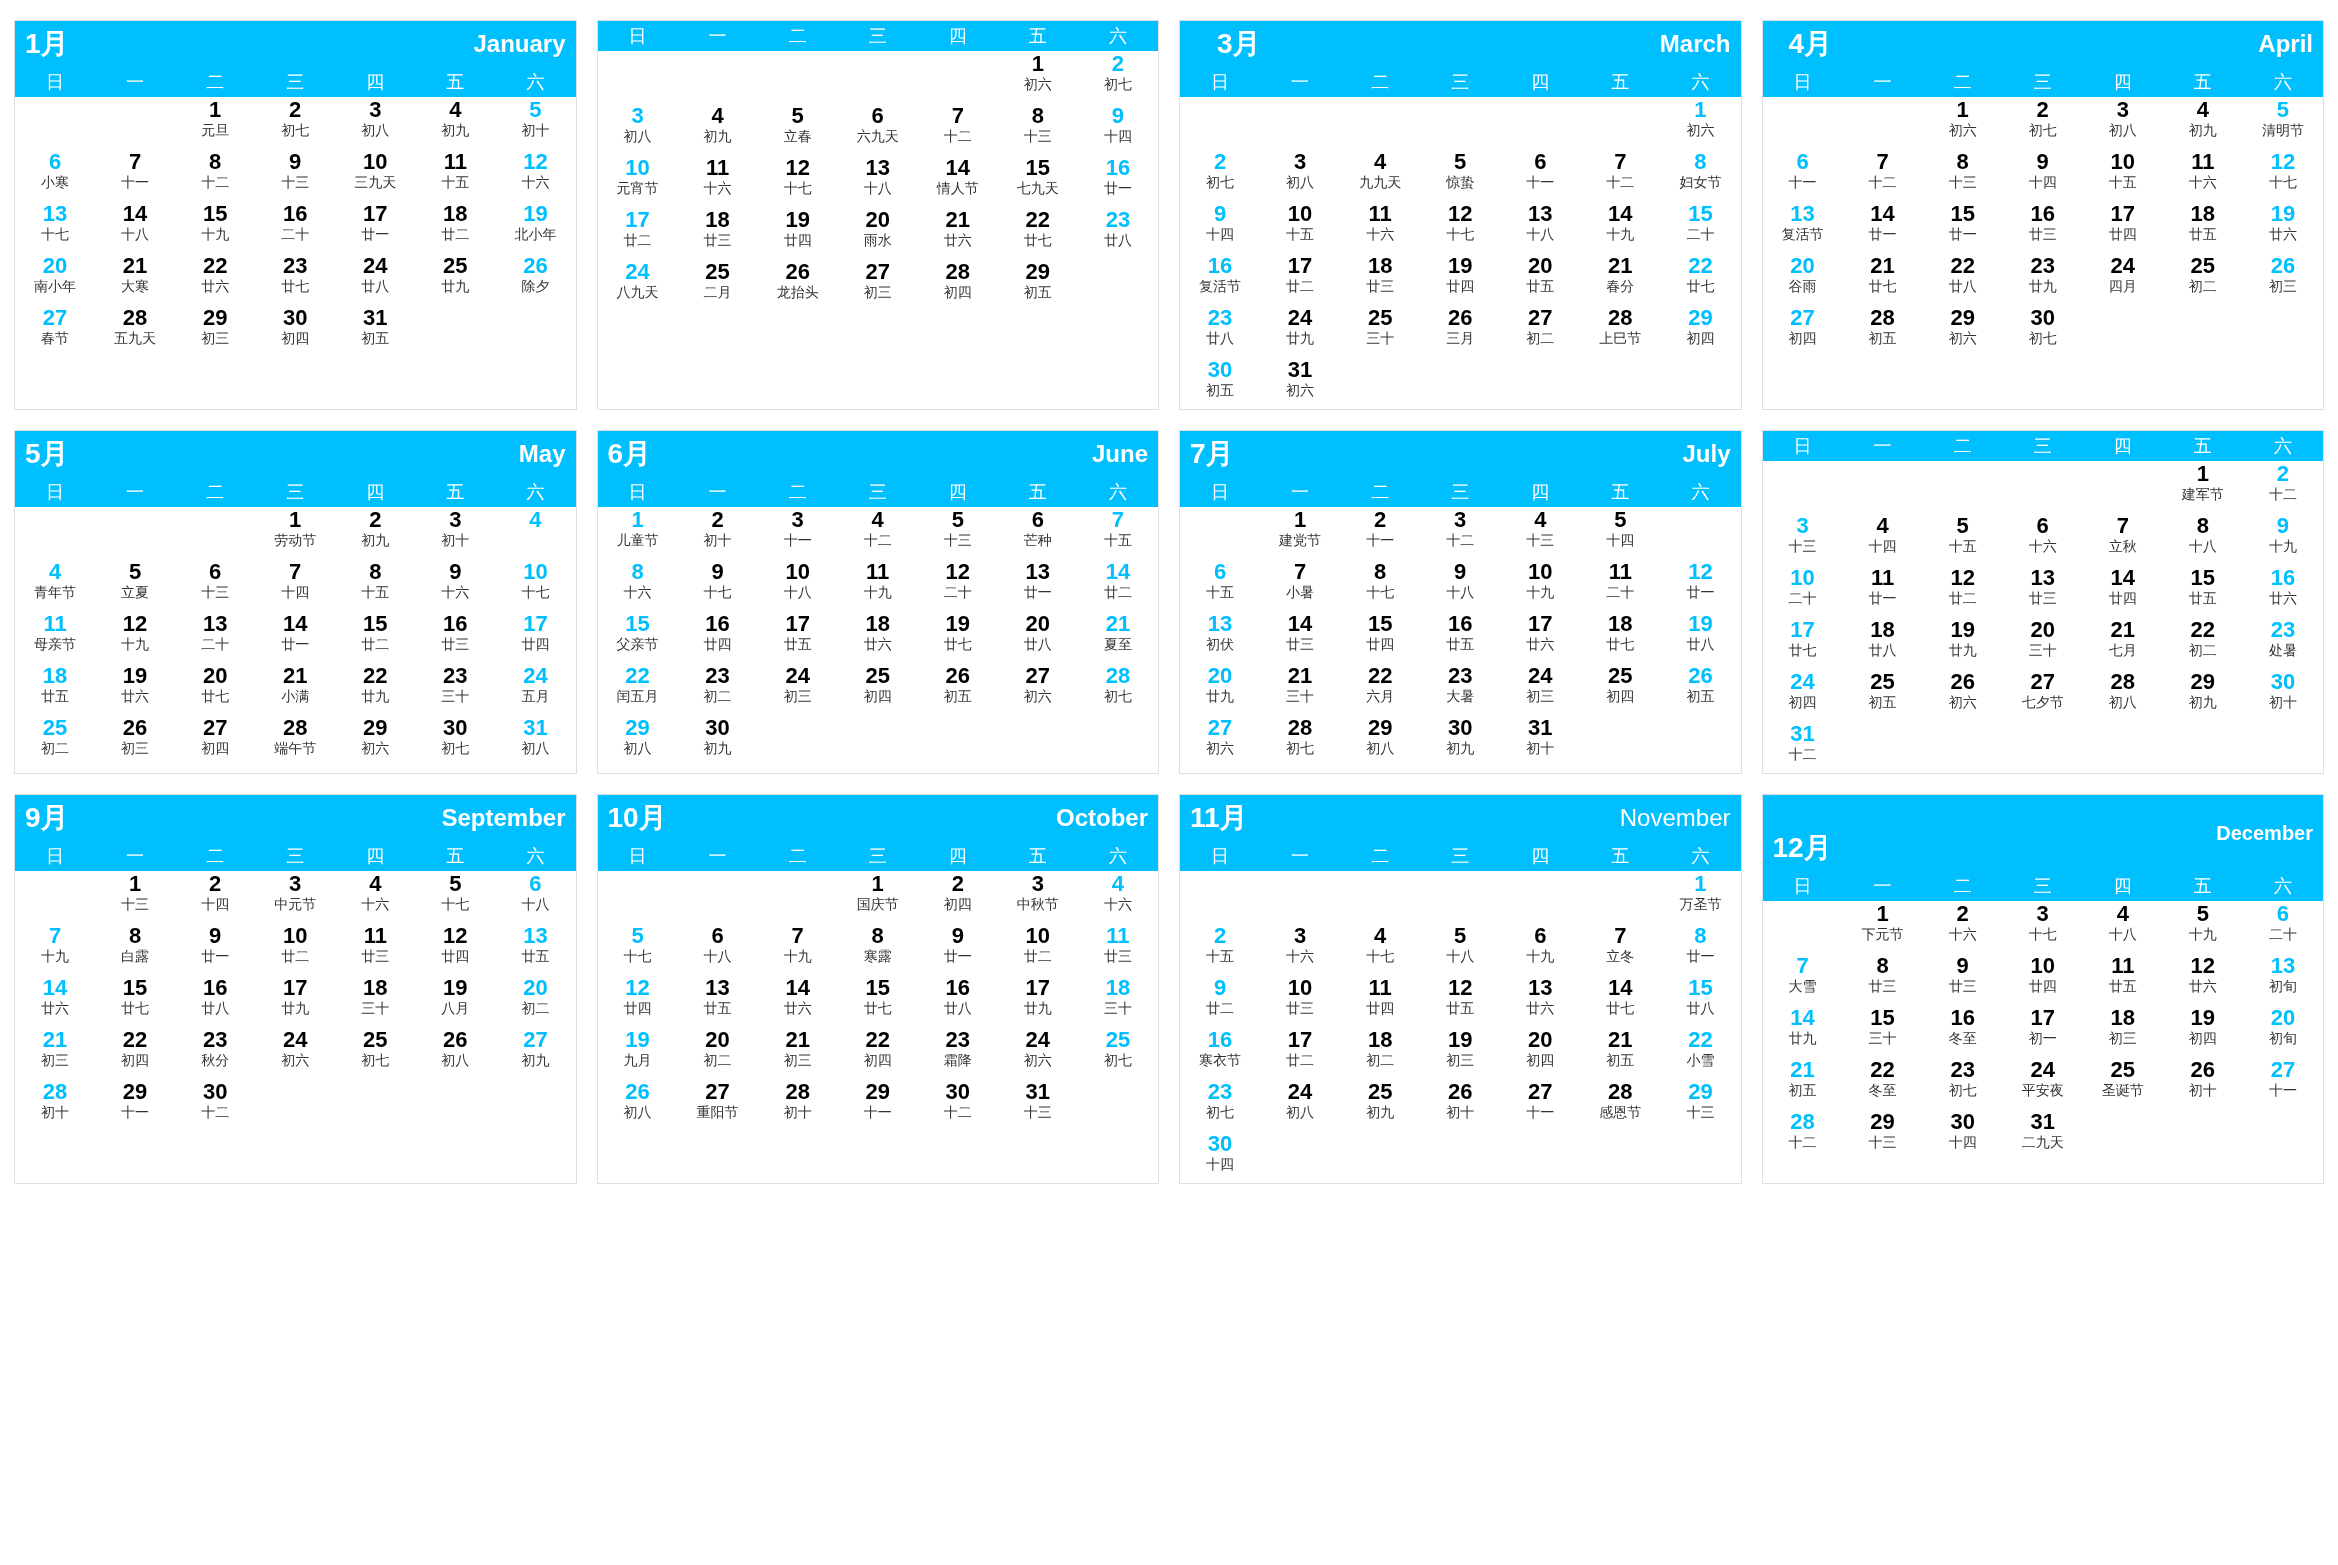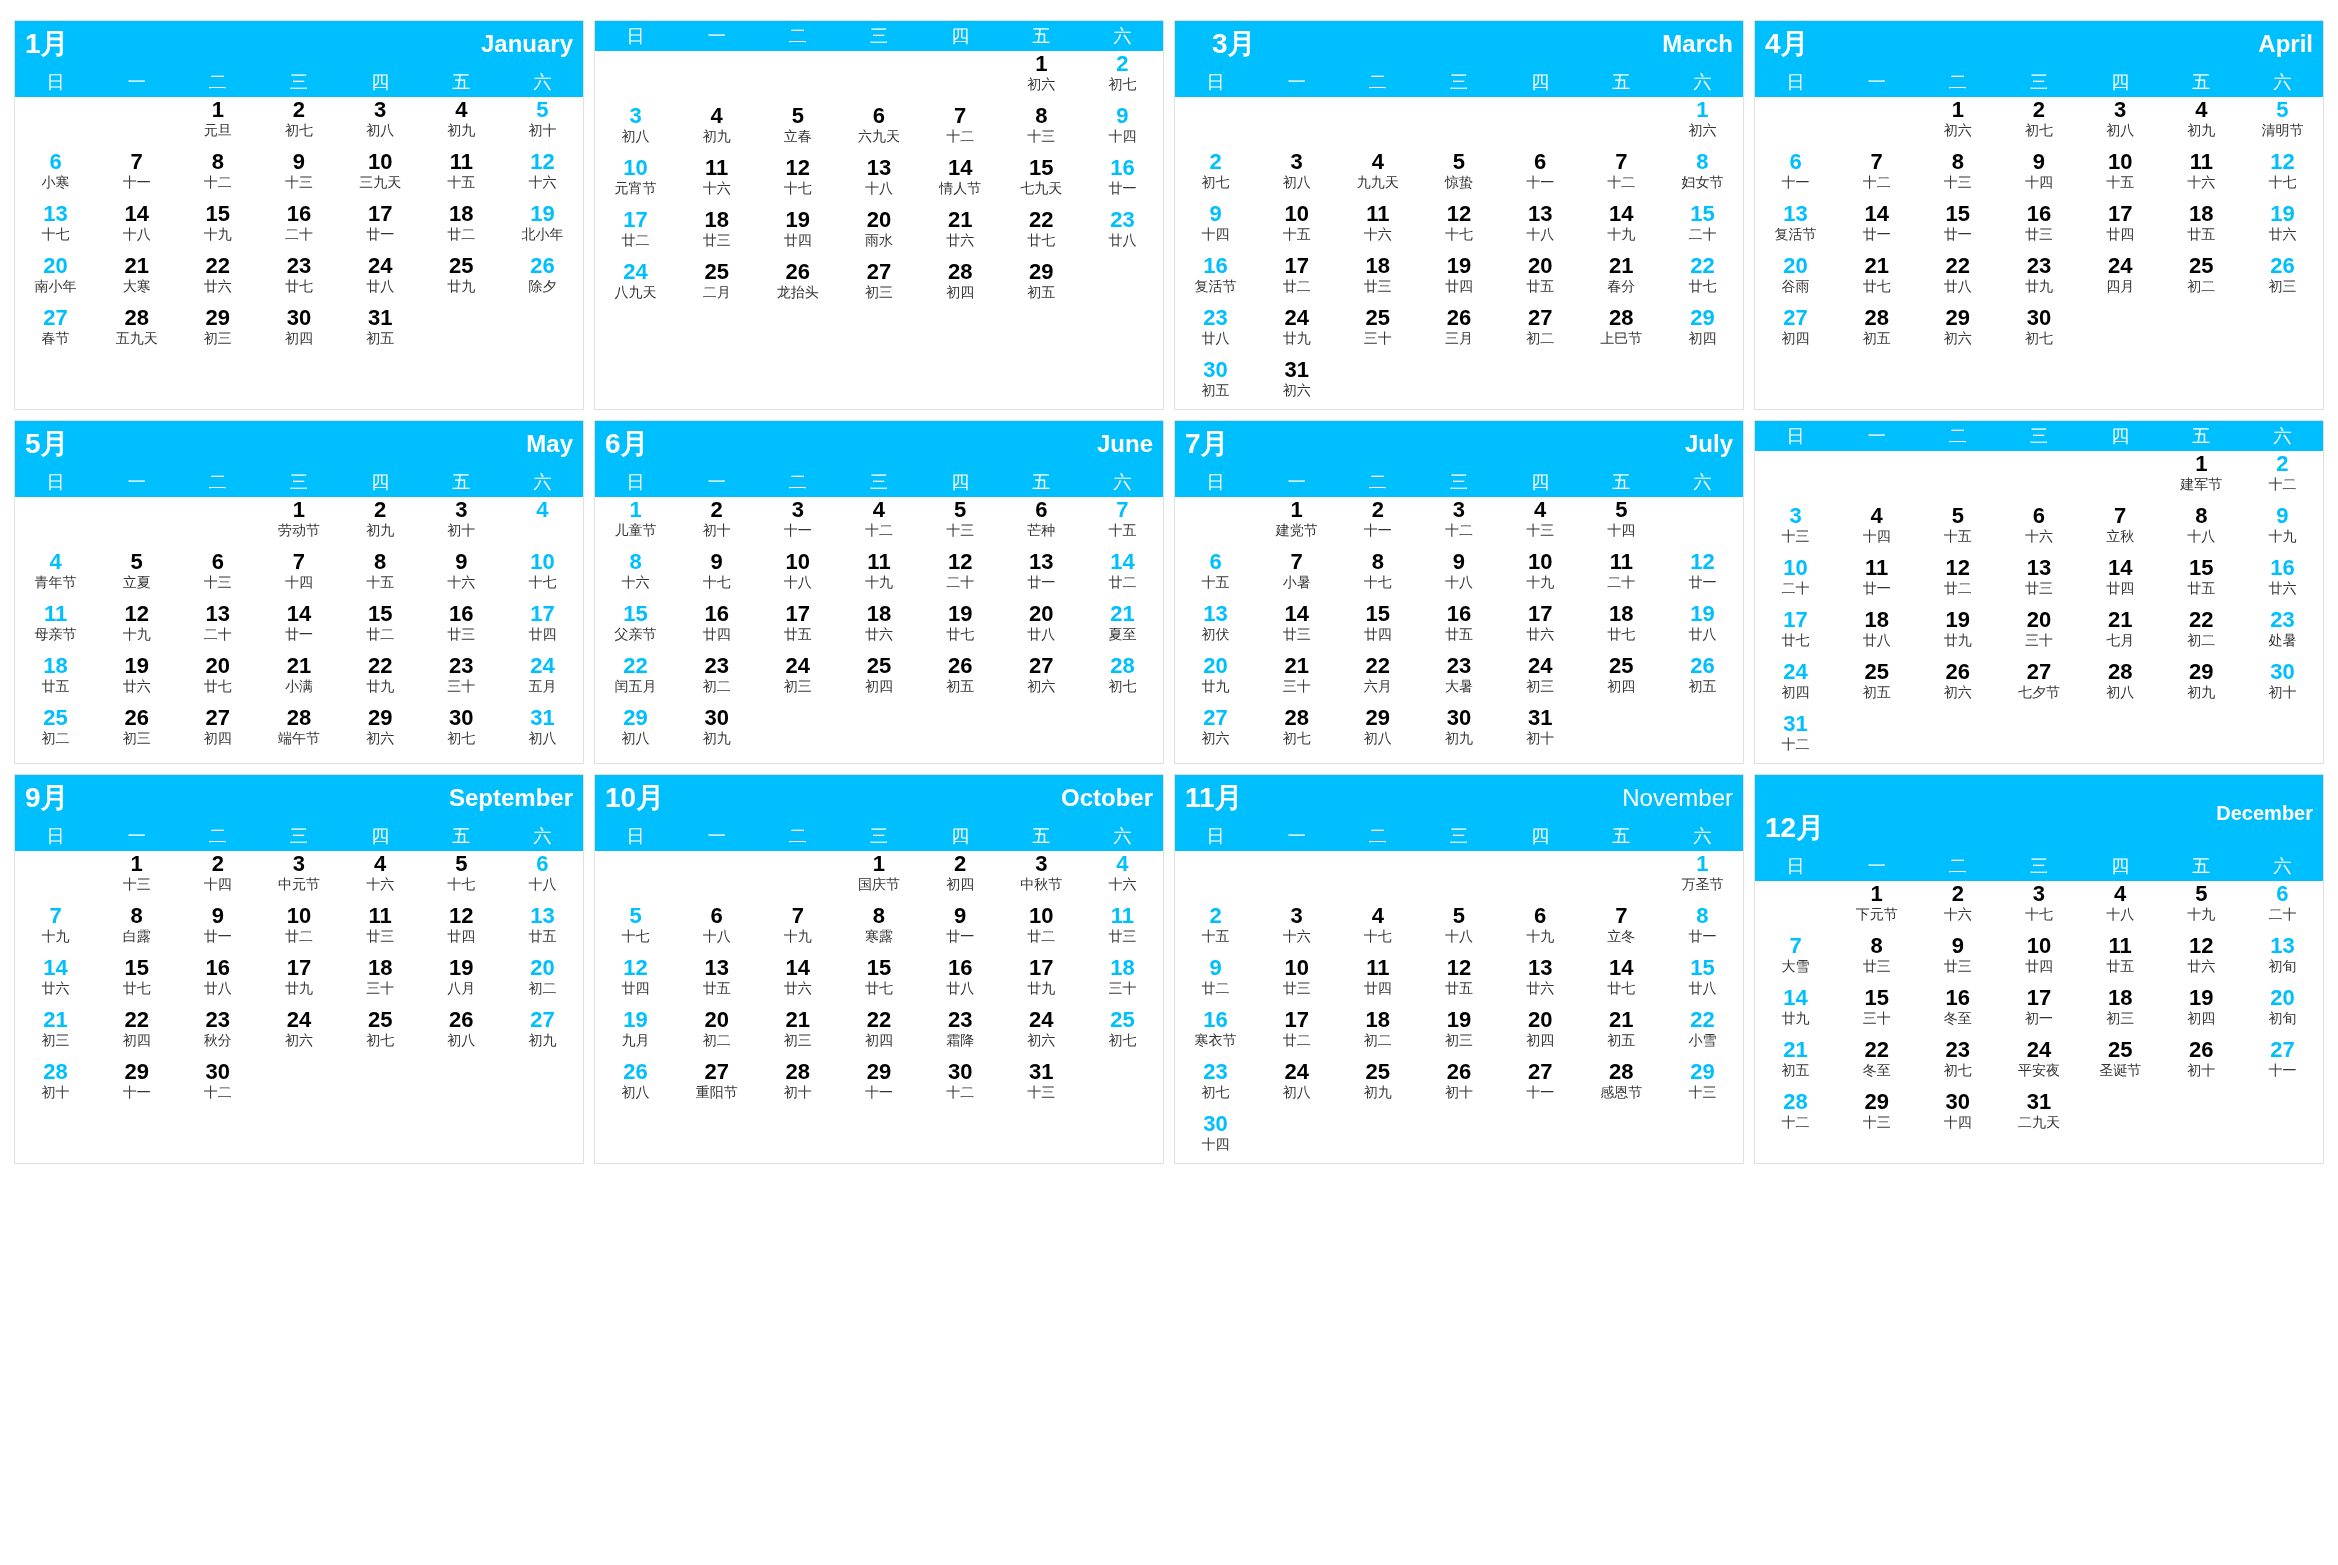--- a/index.html
+++ b/index.html
@@ -25,21 +25,21 @@
       color: #000;
     }
     .page-title-right {
       font-size: 52px;
       font-weight: bold;
       color: #00bfff;
     }
     .calendars-grid {
       display: grid;
       grid-template-columns: repeat(4, 1fr);
-      gap: 2px;
+      gap: 12px;
       padding: 0 10px;
     }
     .month-block {
       border: 1px solid #e0e0e0;
       margin: 4px;
     }
     .month-header {
       background: #00bfff;
       color: #fff;
       display: flex;
@@ -571,21 +571,21 @@
             <td class="empty"></td>
             <td class="empty"></td>
             <td class="empty"></td>
             <td class="sat empty"></td>
           </tr>
         </tbody>
       </table>
     </div>
     <div class="month-block">
       <div class="month-header">
-        <span style="font-size:28px;font-weight:bold;">4月</span>
+        <span style="font-size:28px;font-weight:bold;margin-left:16px;">4月</span>
         <span style="font-size:24px;font-weight:bold;">April</span>
       </div>
       <table class="cal-table">
         <thead>
           <tr>
             <th class="sun">日</th>
             <th>一</th>
             <th>二</th>
             <th>三</th>
             <th>四</th>

